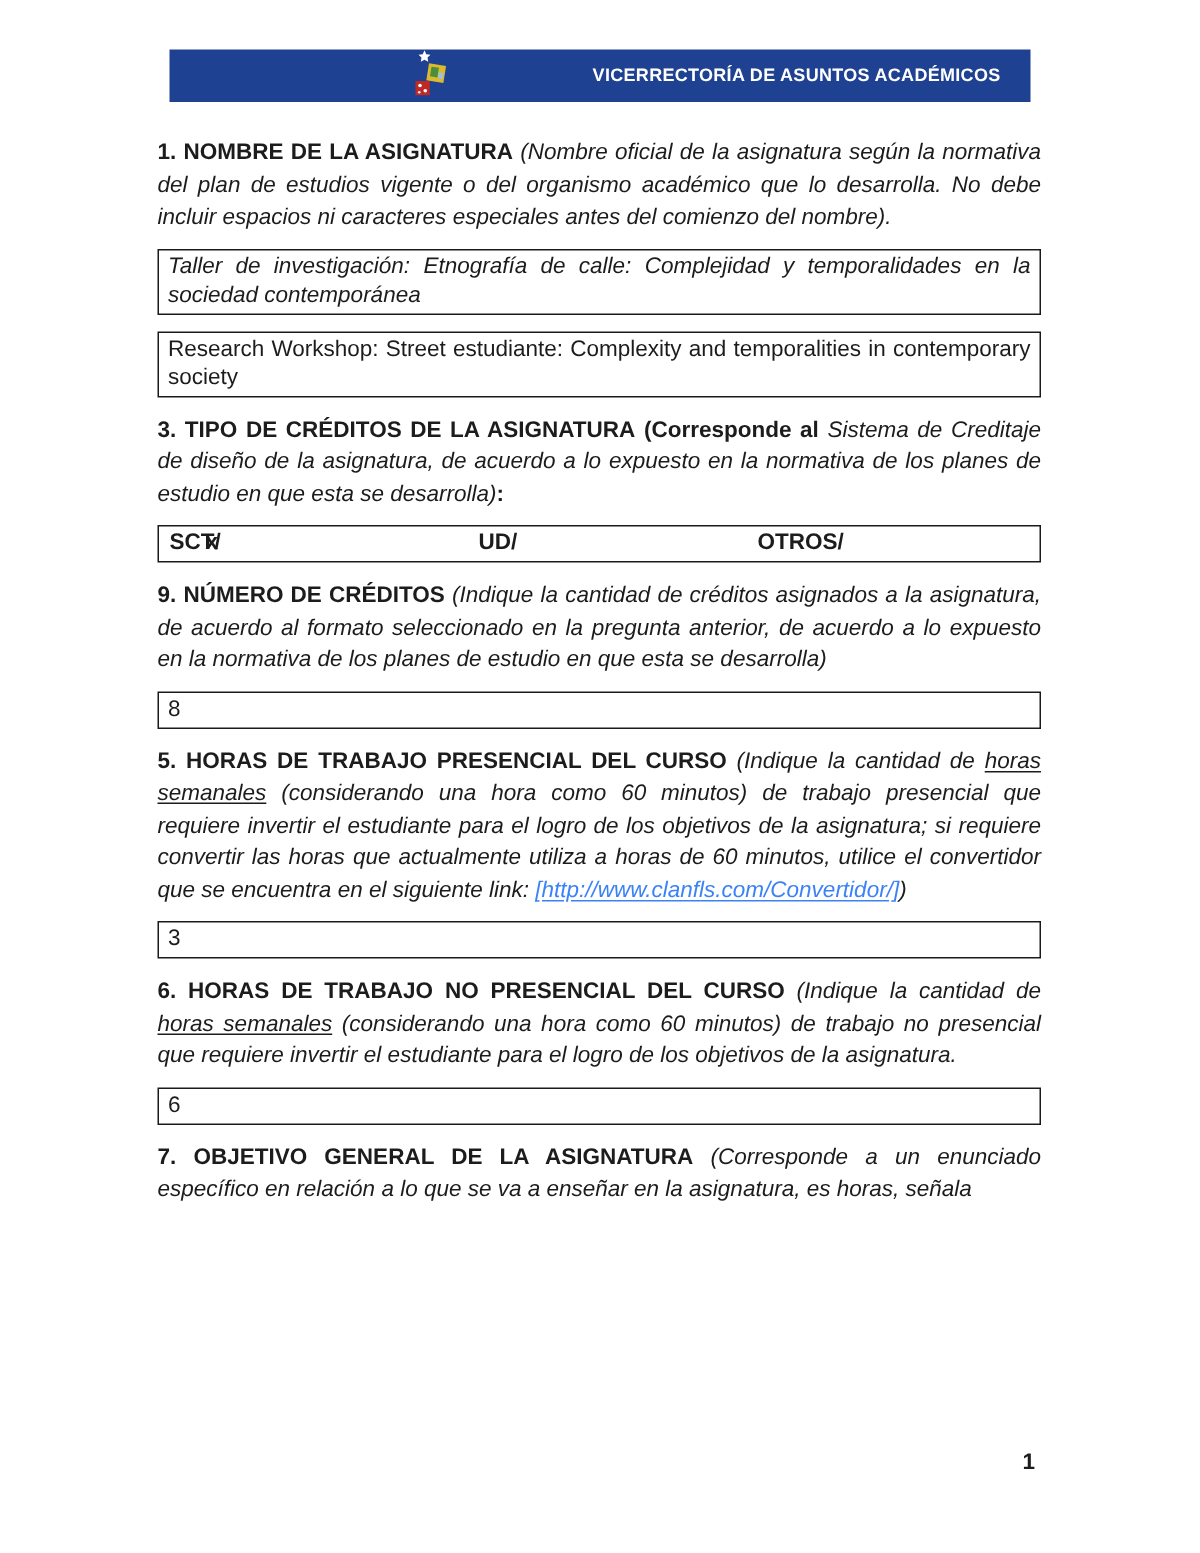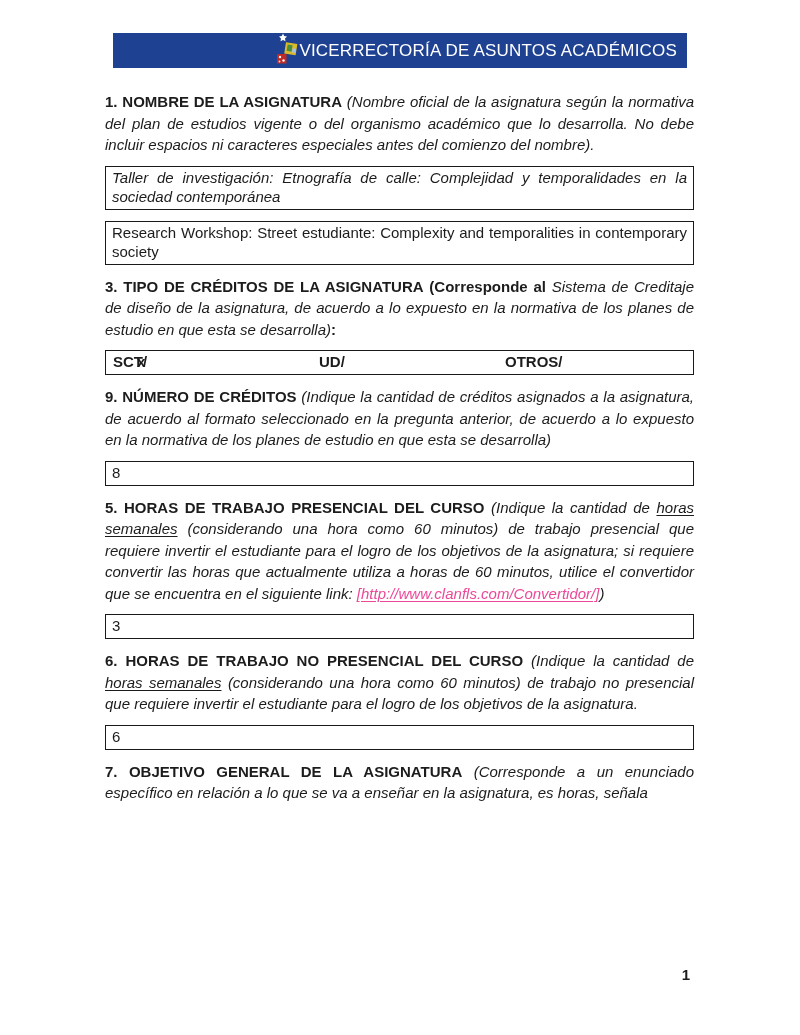--- a/index.html
+++ b/index.html
@@ -34,35 +34,35 @@
   .crest { display: inline-flex; align-items: center; height: 100%; }
   .uni-name {
     font-family: "Liberation Serif", serif;
     font-variant: small-caps;
     font-size: 18px;
     letter-spacing: 1px;
     color: #ffffff;
     white-space: nowrap;
   }
   .office-name {
-    font-weight: normal;
-    font-size: 17px;
+    font-weight: bold;
+    font-size: 12px;
     letter-spacing: 0.2px;
     color: #ffffff;
     white-space: nowrap;
   }
 
   
   .heading { margin: 0 0 10px 0; text-align: justify; }
   .b  { font-weight: bold; }
   .i  { font-style: italic; }
   .bi { font-weight: bold; }
   .u  { text-decoration: underline; text-underline-offset: 2px; }
   .link {
-    color: #ec4899;
+    color: #3b82f6;
     font-style: italic;
     text-decoration: underline;
     text-underline-offset: 2px;
     cursor: pointer;
   }
 
   .answer-box {
     border: 1.5px solid #1a1a1a;
     box-sizing: border-box;
     padding: 1px 6px 2px 6px;

